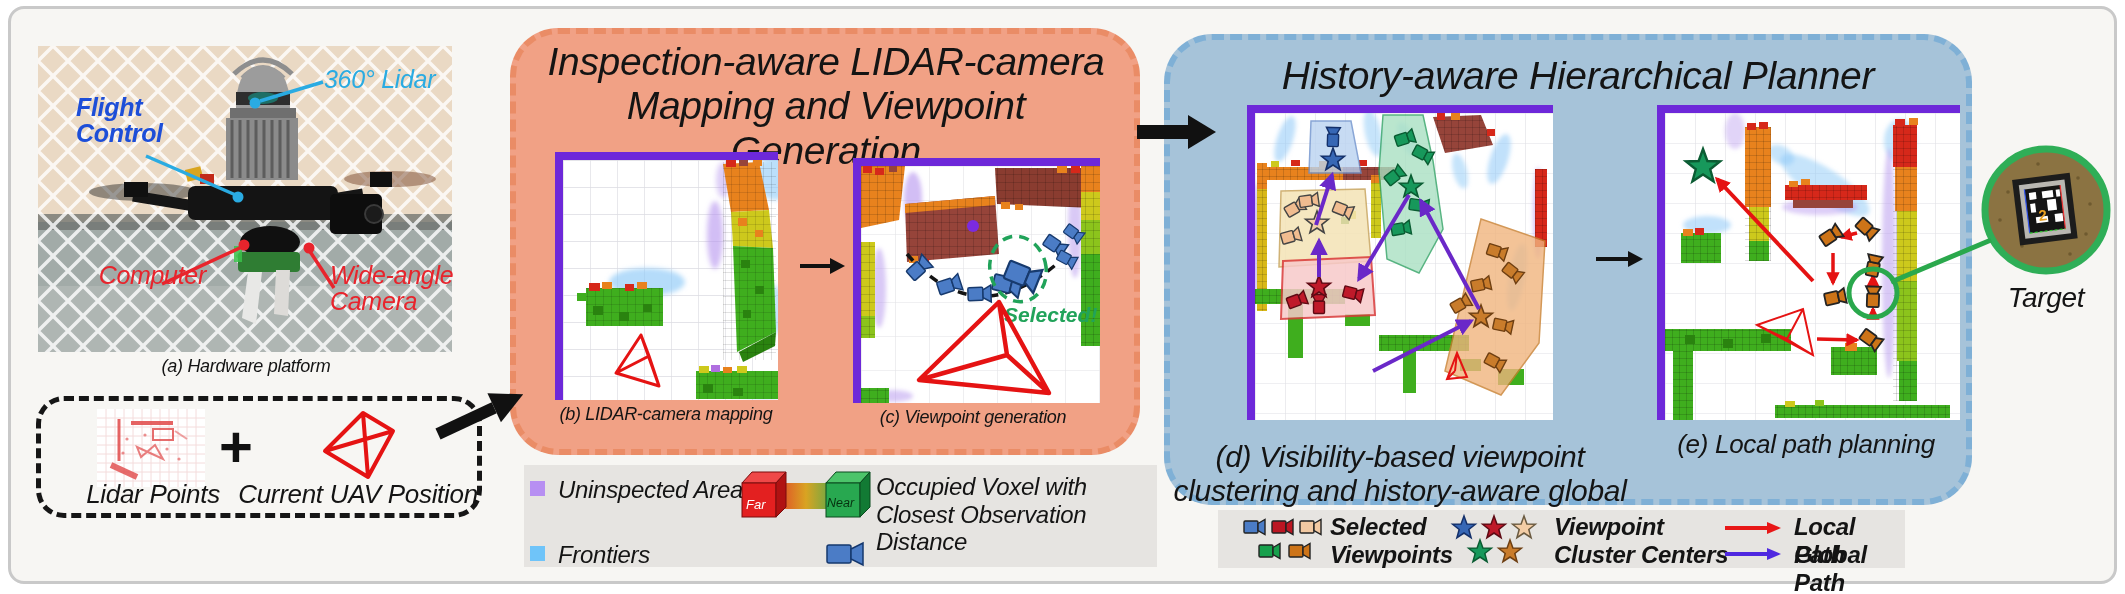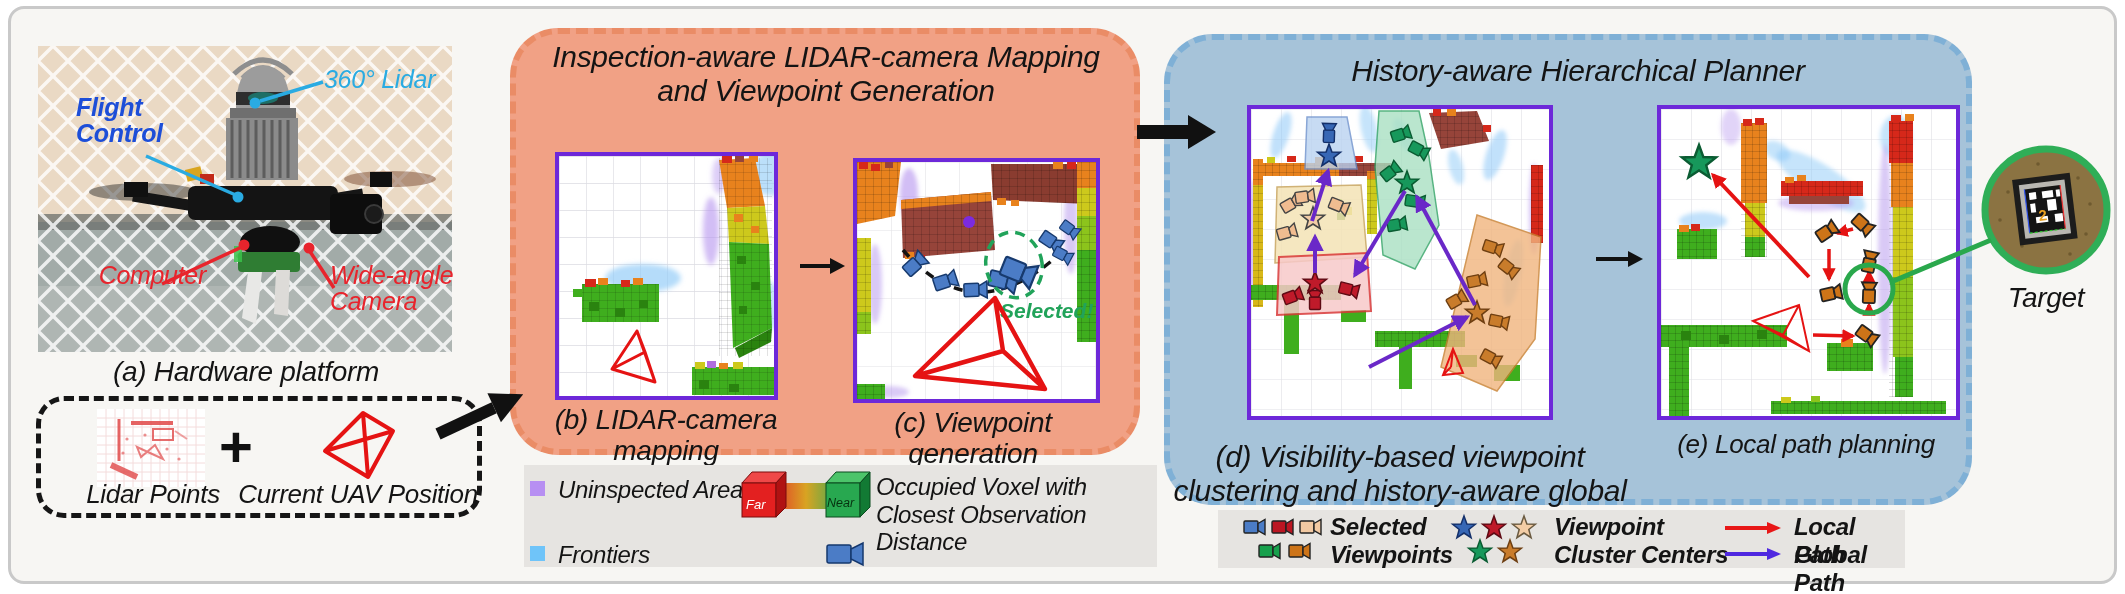--- a/index.html
+++ b/index.html
@@ -3,30 +3,30 @@
 <meta charset="utf-8">
 <style>
   html,body{margin:0;padding:0;background:#ffffff;}
   .fig{position:relative;width:2125px;height:594px;background:#fff;overflow:hidden;
        font-family:"Liberation Sans",sans-serif;border-radius:28px;}
   .frame{position:absolute;left:8px;top:6px;width:2103px;height:572px;
          border:3px solid #c9c9c9;border-radius:16px;background:#f7f6f3;}
   .it{font-style:italic;color:#141414;letter-spacing:-0.3px;}
   .abs{position:absolute;}
   .ctr{text-align:center;}
-  .cap{font-size:28px;line-height:1.12;}
-  .ttl{font-size:30px;line-height:1.14;text-align:center;}
+  .cap{font-size:18px;line-height:1.12;}
+  .ttl{font-size:39px;line-height:1.14;text-align:center;}
   .leg{font-size:24px;line-height:1.15;}
   .photo-label{font-size:25px;line-height:1.05;font-style:italic;letter-spacing:-0.3px;}
   .module{position:absolute;box-sizing:border-box;}
   .mod-orange{left:510px;top:28px;width:630px;height:427px;background:#f1a185;
               border:6px dashed #ea8c66;border-radius:48px;}
   .mod-blue{left:1164px;top:34px;width:808px;height:471px;background:#a6c3d9;
             border:6px dashed #7fb0d6;border-radius:48px;}
-  .panel{position:absolute;box-sizing:border-box;border:4px solid #6d28d9;background:#fff;}
+  .panel{position:absolute;box-sizing:border-box;border:8px solid #6d28d9;background:#fff;}
   .legendbox{position:absolute;background:#e6e4e1;}
   .inputbox{position:absolute;left:36px;top:396px;width:446px;height:122px;
             box-sizing:border-box;border:5px dashed #161616;border-radius:28px;}
   svg{display:block;}
 </style>
 </head>
 <body>
 
 <div class="fig">
   <div class="frame"></div>

